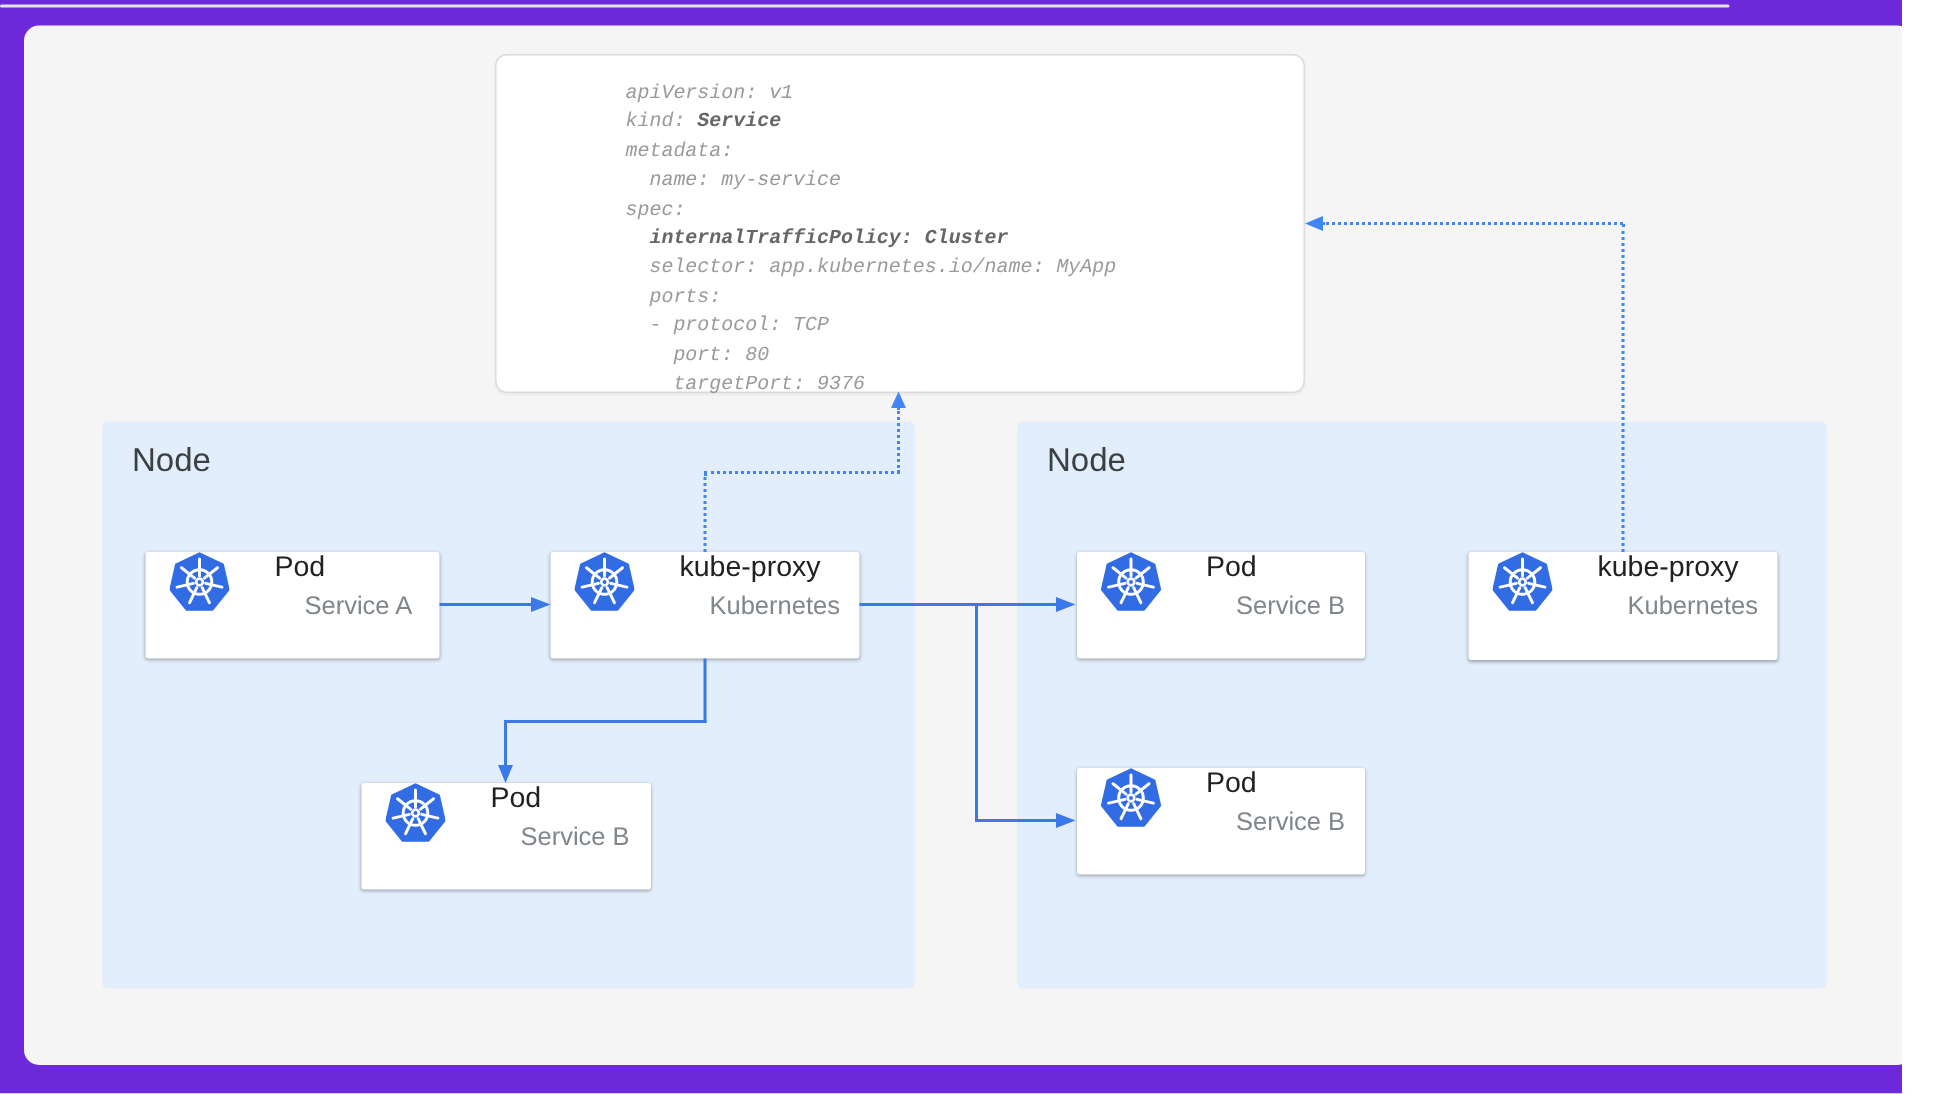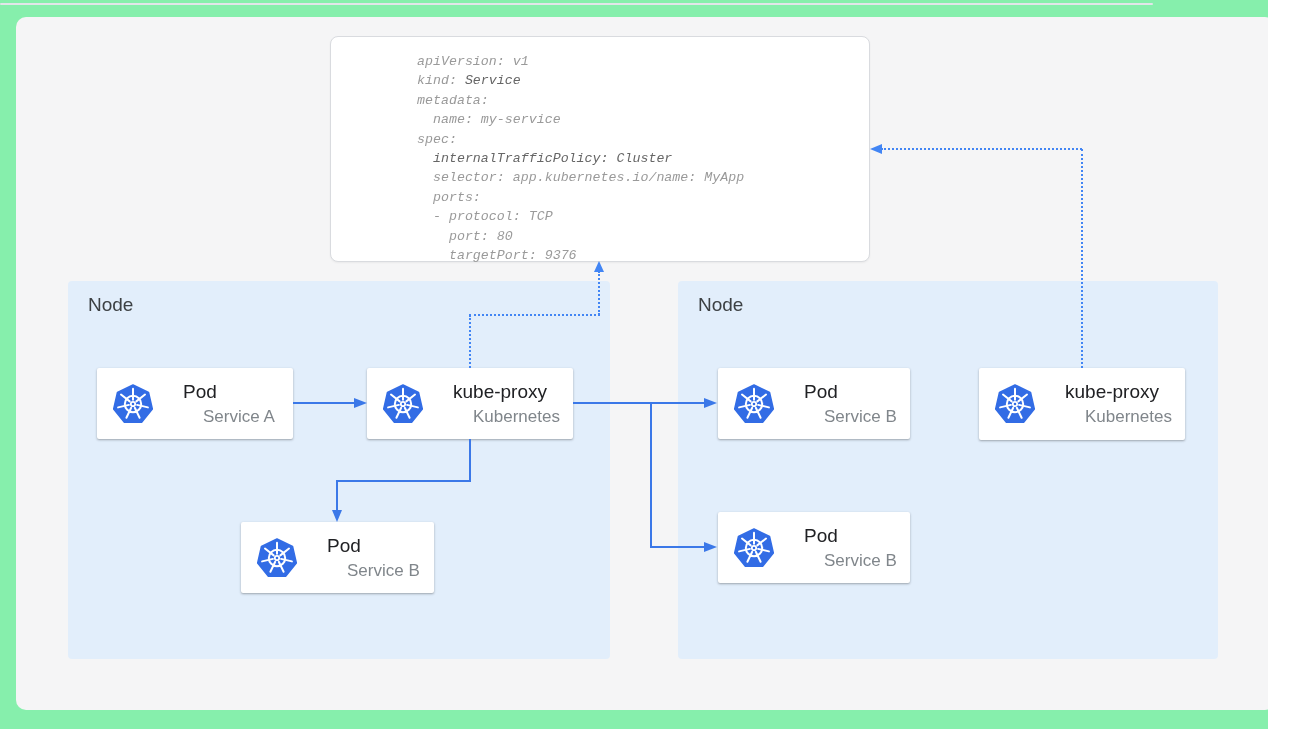--- a/index.html
+++ b/index.html
@@ -1,17 +1,17 @@
 <!DOCTYPE html>
 <html><head>
 <meta charset="utf-8">
 <style>
   html,body { margin:0; padding:0; background:#ffffff; }
   .stage {
-    position:relative; width:1268px; height:729px; background:#86efac;
+    position:relative; width:1268px; height:729px; background:#6d28d9;
     font-family:"Liberation Sans", sans-serif; overflow:hidden;
   }
   .top-rule {
     position:absolute; left:0; top:3px; width:1153px; height:2px;
     background:#e2e5e9; border-radius:2px;
   }
   .panel {
     position:absolute; left:16px; top:17px; width:1259px; height:693px;
     background:#f5f5f6; border-radius:10px;
   }
@@ -19,36 +19,36 @@
   .yaml-card {
     position:absolute; left:330px; top:36px; width:540px; height:226px;
     background:#ffffff; border:1px solid #d9dbdf; border-radius:8px;
     box-sizing:border-box; box-shadow:0 1px 2px rgba(0,0,0,0.05);
   }
   .yaml-code {
     margin:0; padding:15px 0 0 86px;
     font-family:"Liberation Mono", monospace; font-style:italic;
     font-size:13.3px; line-height:19.4px; color:#9a9a9a; white-space:pre;
   }
-  .yaml-code .b { font-weight:normal; color:#666666; }
+  .yaml-code .b { font-weight:bold; color:#666666; }
   
   .node {
     position:absolute; background:#e2eefb; border-radius:4px;
   }
   .node-left  { left:68px;  top:281px; width:542px; height:378px; }
   .node-right { left:678px; top:281px; width:540px; height:378px; }
   .node-label {
     position:absolute; left:20px; top:13px;
-    font-size:19px; color:#3c4043;
+    font-size:22px; color:#3c4043;
   }
   
   .card {
     position:absolute; background:#ffffff; border-radius:2px;
     box-shadow:0 1px 2px rgba(60,64,67,0.30), 0 1px 3px rgba(60,64,67,0.15);
-    display:flex; align-items:center; padding-left:16px; box-sizing:border-box;
+    display:flex; padding-left:16px; box-sizing:border-box;
   }
   .card-text { margin-left:30px; }
   .card-title { font-size:19px; line-height:1.15; color:#202124; }
   .card-subtitle { font-size:17px; line-height:1.15; color:#80868b; margin-top:4px;margin-left:20px; }
   .k8s { display:block; flex:0 0 auto; }
   
   .c-l-pod-a { left:29px;  top:87px;  width:196px; height:71px; }
   .c-l-kp    { left:299px; top:87px;  width:206px; height:71px; }
   .c-l-pod-b { left:173px; top:241px; width:193px; height:71px; }
   

